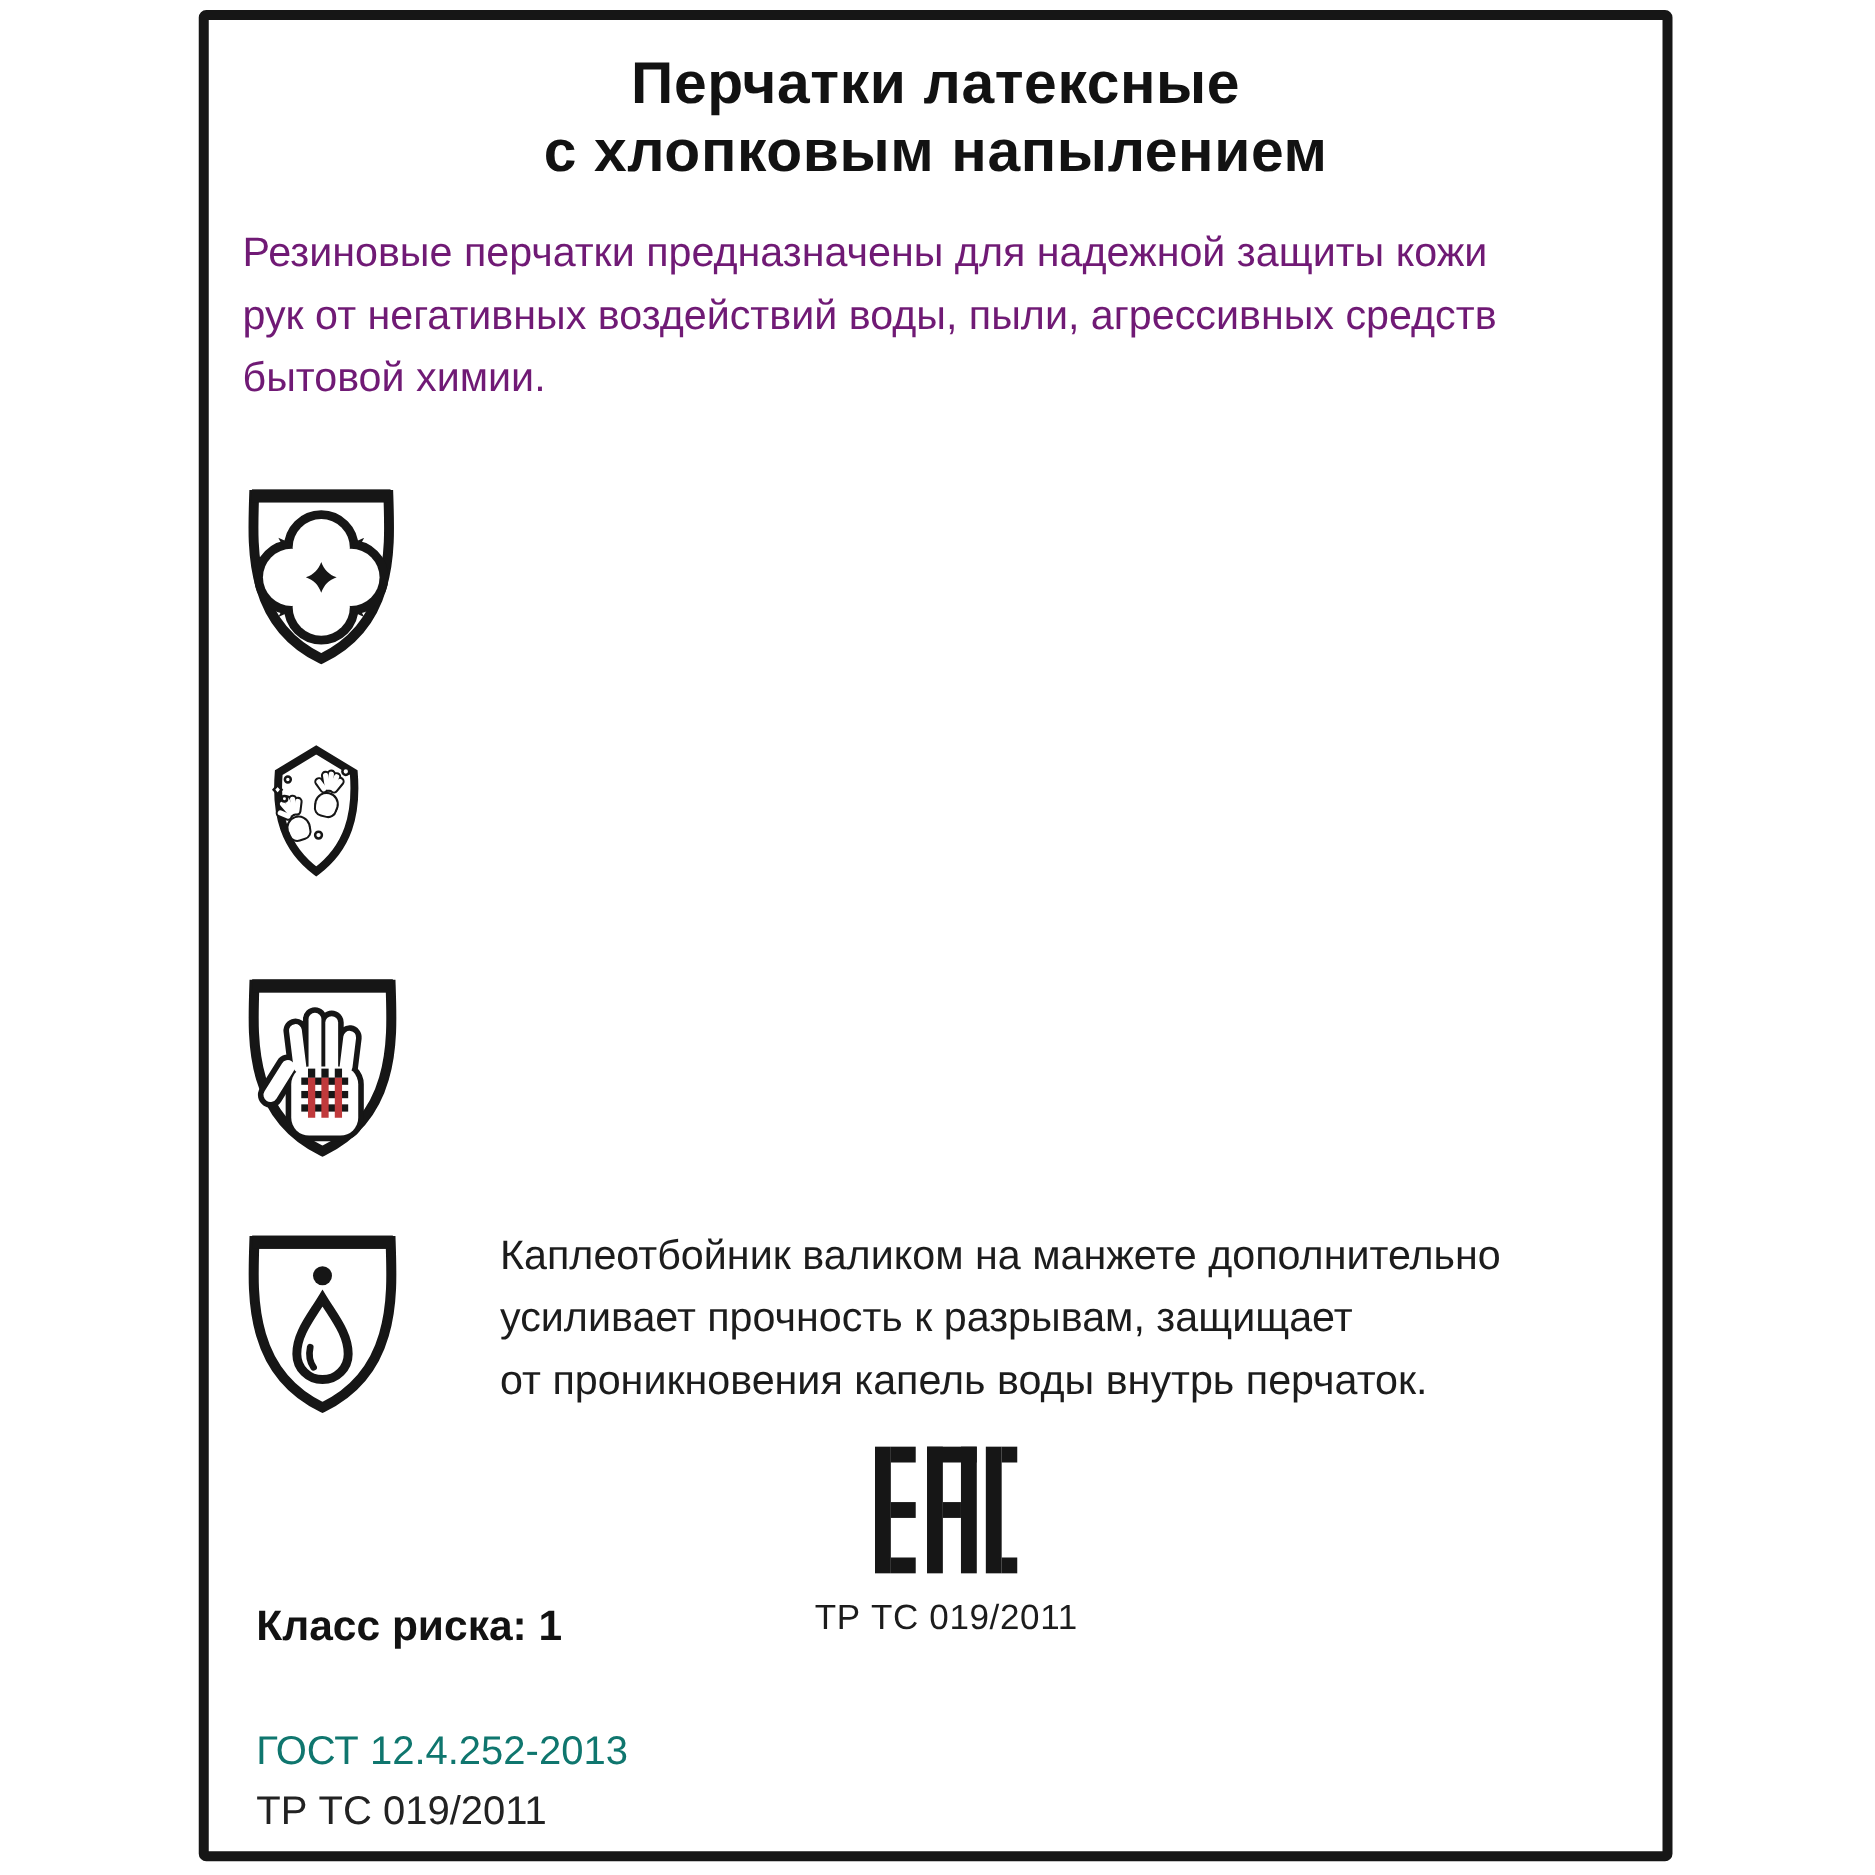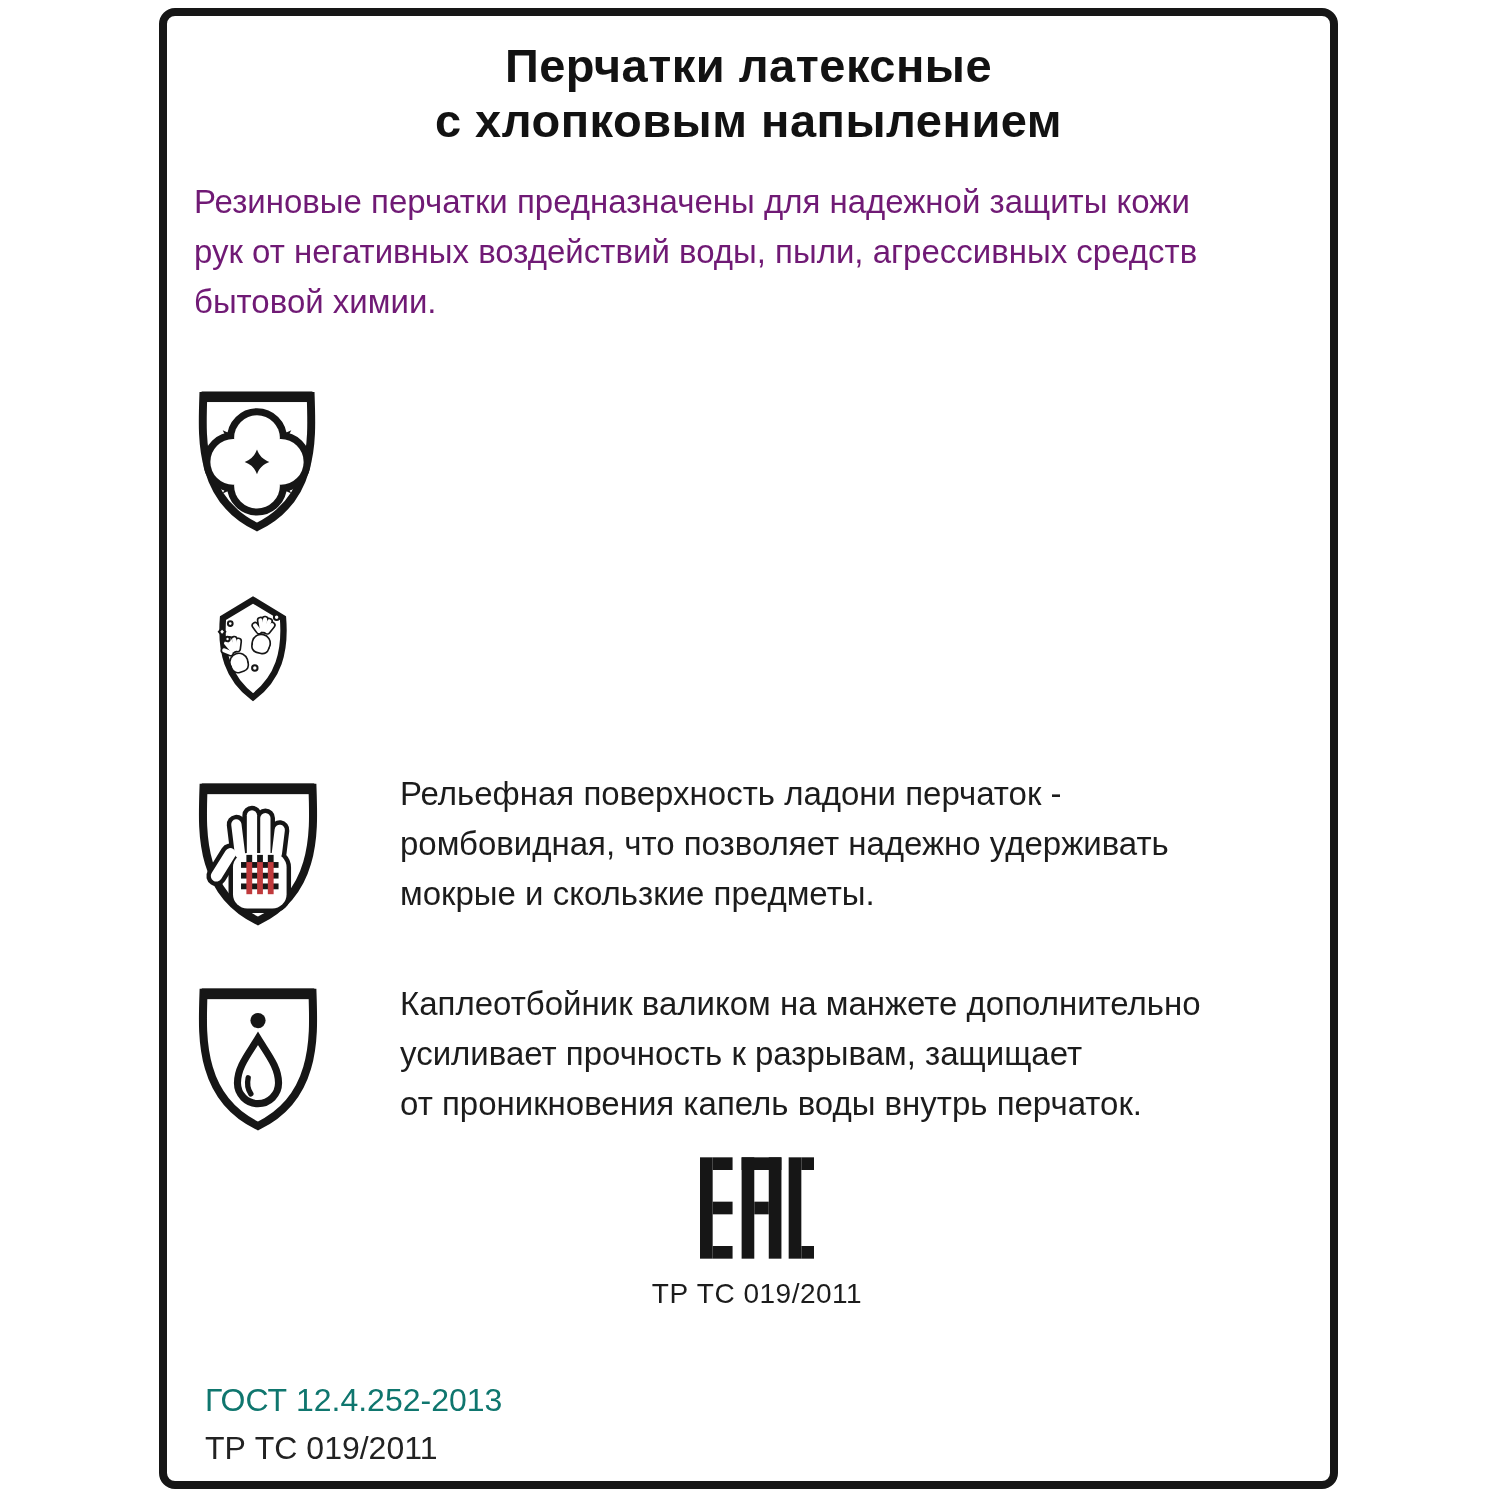--- a/index.html
+++ b/index.html
@@ -2,21 +2,21 @@
 <html style="--ink: #161616; --red: #c03a3c; --bg: #ffffff;"><head>
 <meta charset="utf-8">
 <style>
   :root { --ink:#161616; --red:#c03a3c; --bg:#ffffff; }
   * { margin:0; padding:0; box-sizing:border-box; }
   html,body { width:1500px; height:1500px; background:var(--bg); }
   body { font-family:"Liberation Sans","DejaVu Sans",sans-serif; color:var(--ink); position:relative; }
 
   .card {
     position:absolute; left:159px; top:8px; width:1179px; height:1481px;
-    border:8px solid var(--ink); border-radius:16px; background:var(--bg);
+    border:8px solid var(--ink); border-radius:6px; background:var(--bg);
   }
   .card > * { position:absolute; }
 
   .title {
     top:22px; left:0; right:0; text-align:center;
     font-size:47px; font-weight:bold; line-height:55px;
     white-space:pre-line; letter-spacing:.5px; color:#121212;
   }
   .intro {
     left:27px; top:161px; width:1110px;
@@ -147,23 +147,20 @@
         <rect x="-3" y="-2" width="6.5" height="36"></rect>
         <rect x="9" y="-2" width="6.5" height="36"></rect>
       </g>
       <g class="ink">
         <rect x="-15" y="-10" width="6.5" height="8"></rect>
         <rect x="-3" y="-10" width="6.5" height="8"></rect>
         <rect x="9" y="-10" width="6.5" height="8"></rect>
       </g>
     </g>
   </svg>
-  <p class="feature-text ft3">Рельефная поверхность ладони перчаток -
-ромбовидная, что позволяет надежно удерживать
-мокрые и скользкие предметы.</p>
 
   <svg class="icon ic4" width="134" height="152" viewBox="0 0 150 170">
     <path class="sh" stroke-width="9" d="M14,11 H136 C137,40 138,68 130,95 C121,126 102,147 75,160 C48,147 29,126 20,95 C12,68 13,40 14,11 Z"></path>
     <rect class="ink" x="12" y="6" width="126" height="12"></rect>
     <circle class="ink" cx="75" cy="42" r="8.5"></circle>
     <path class="sh" stroke-width="8" d="M75,62 C64,80 52,94 52,112 A23,23 0 0 0 98,112 C98,94 86,80 75,62 Z"></path>
     <path class="sh" stroke-width="6" stroke-linecap="round" d="M64,106 C62.5,113 63.5,119 67,124"></path>
   </svg>
   <p class="feature-text ft4">Каплеотбойник валиком на манжете дополнительно
 усиливает прочность к разрывам, защищает
@@ -181,16 +178,17 @@
         <rect x="46" y="0" width="44" height="14"></rect>
         <rect x="60" y="49" width="16" height="14"></rect>
         <rect x="98" y="0" width="14" height="112"></rect>
         <rect x="112" y="0" width="14" height="14"></rect>
         <rect x="112" y="98" width="14" height="14"></rect>
       </g>
     </svg>
     <div class="eac-label">ТР ТС 019/2011</div>
   </div>
 
+  <div class="risk">Класс риска: 1</div>
   <div class="std-1">ГОСТ 12.4.252-2013</div>
   <div class="std-2">ТР ТС 019/2011</div>
 
 </div>
 
 </body></html>

